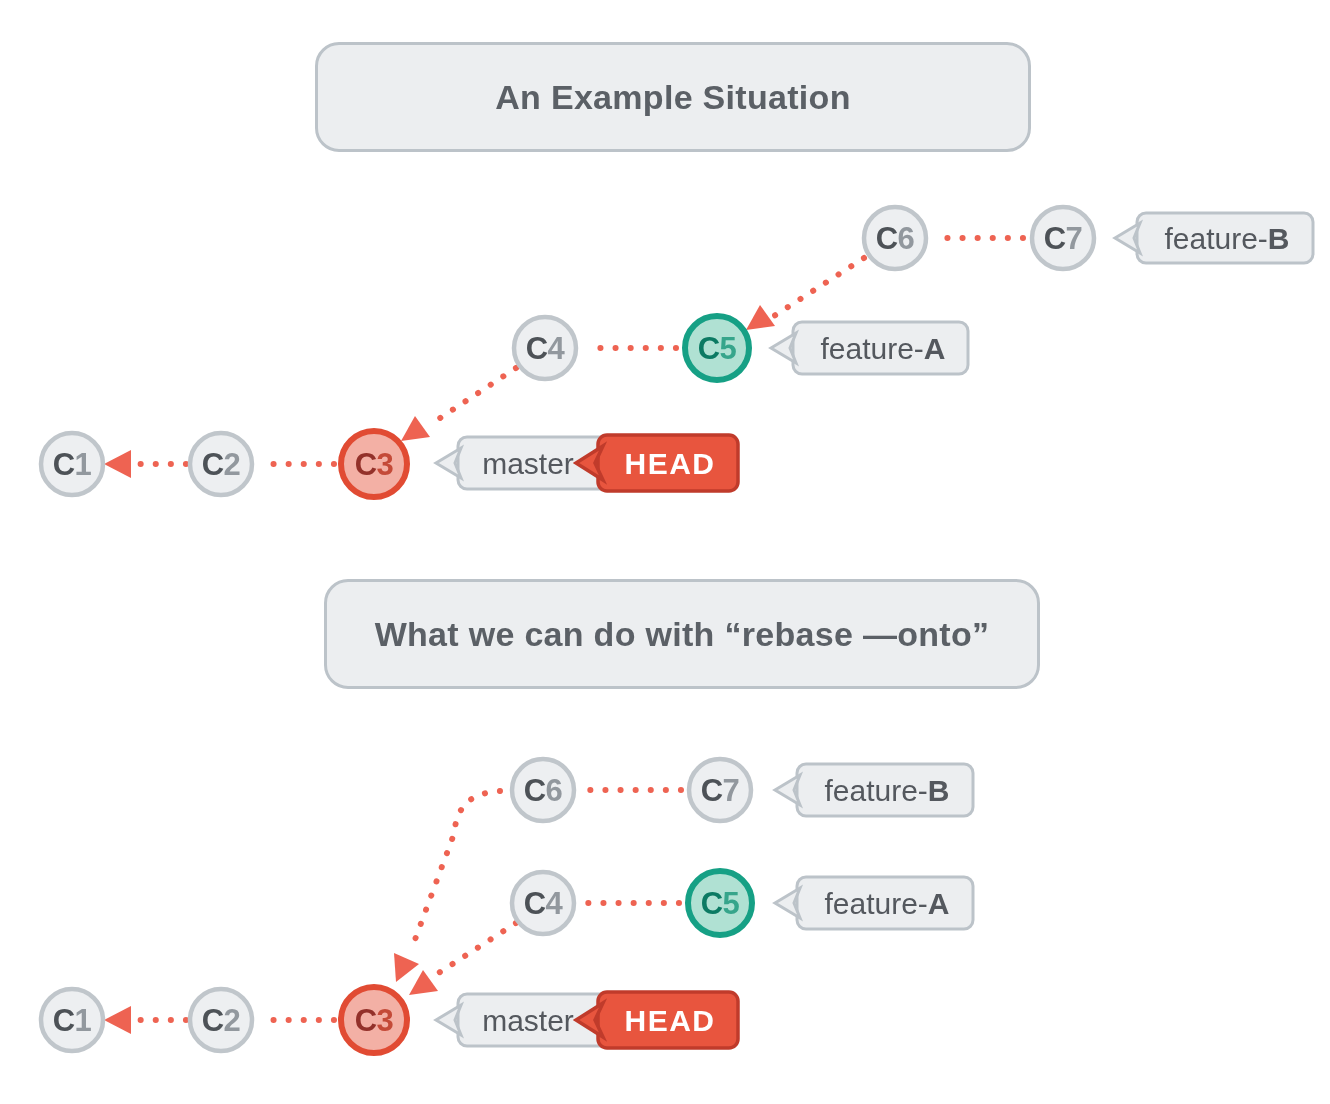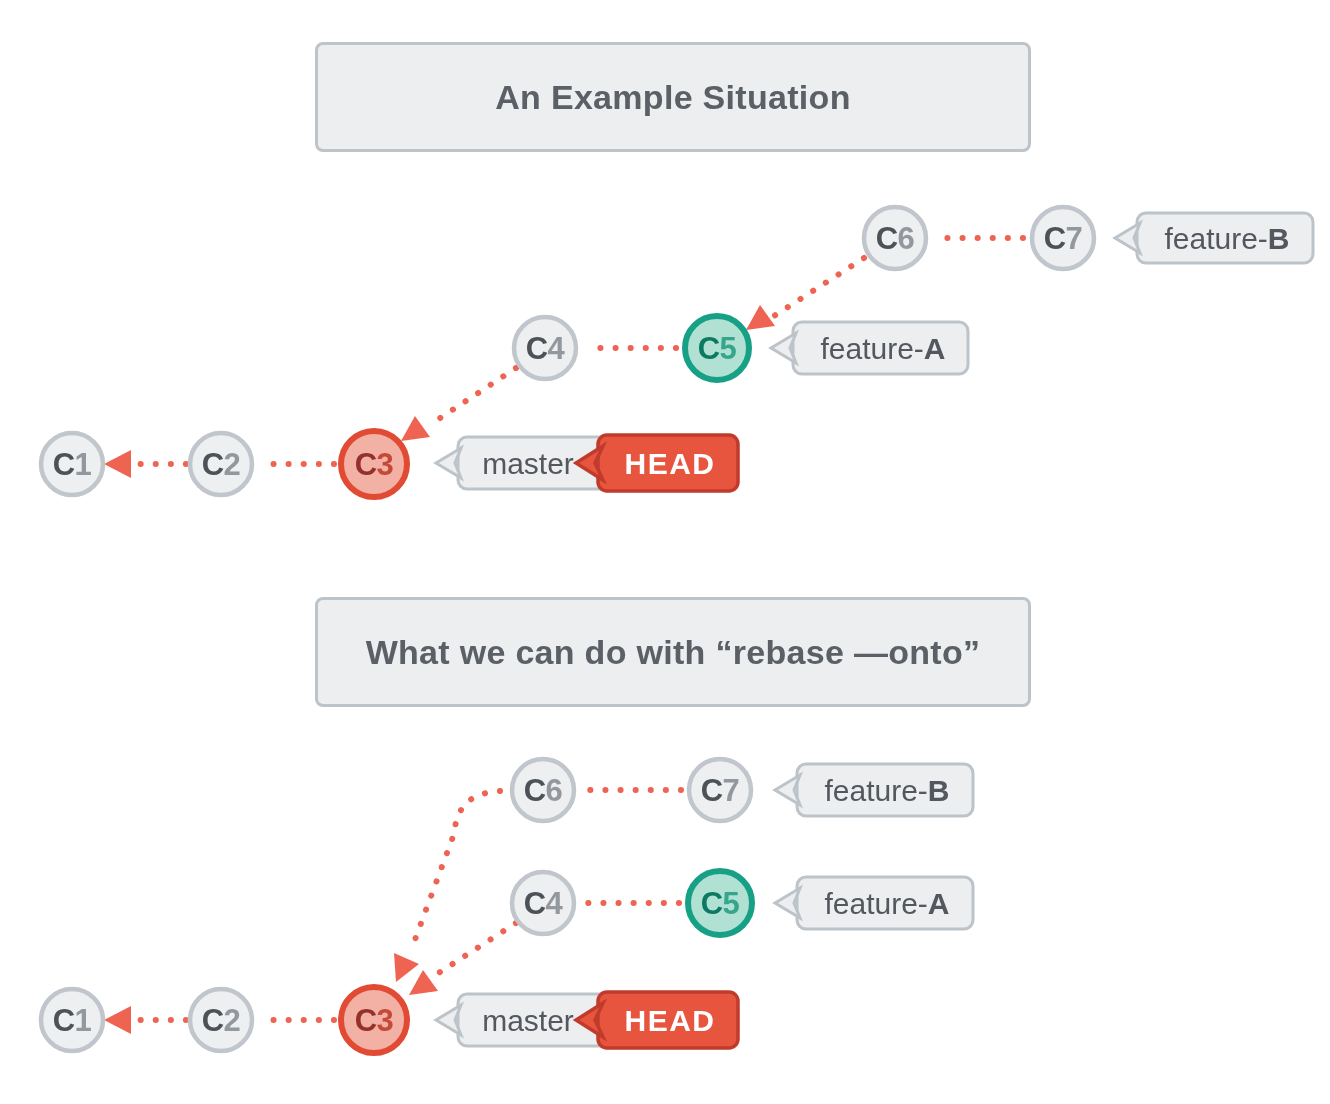--- a/index.html
+++ b/index.html
@@ -2,26 +2,26 @@
 <html><head>
 <meta charset="utf-8">
 <style>
   html, body { margin:0; padding:0; }
   body {
     width:1330px; height:1104px; background:#ffffff; position:relative;
     font-family:"Liberation Sans", sans-serif; overflow:hidden;
   }
   .title-box {
     position:absolute; left:315px; width:710px; height:104px;
-    background:#eceef0; border:3px solid #bcc3c9; border-radius:8px;
+    background:#eceef0; border:3px solid #bcc3c9; border-radius:24px;
     display:flex; align-items:center; justify-content:center;
     color:#5b6066; font-size:34px; font-weight:600; letter-spacing:0.3px;
   }
   #title-1 { top:42px; }
-  #title-2 { top:597px; }
+  #title-2 { top:579px;margin-left:9px; }
   svg { position:absolute; left:0; top:0; }
 
   .edge {
     stroke:#ee6352; stroke-width:6; fill:none;
     stroke-linecap:round; stroke-dasharray:0.1 15;
   }
   .arrowhead { fill:#ee6352; stroke:none; }
 
   .node-gray  { fill:#edeff1; stroke:#c0c6cb; stroke-width:4.5; }
   .node-red   { fill:#f3b0a5; stroke:#e14b33; stroke-width:6; }

